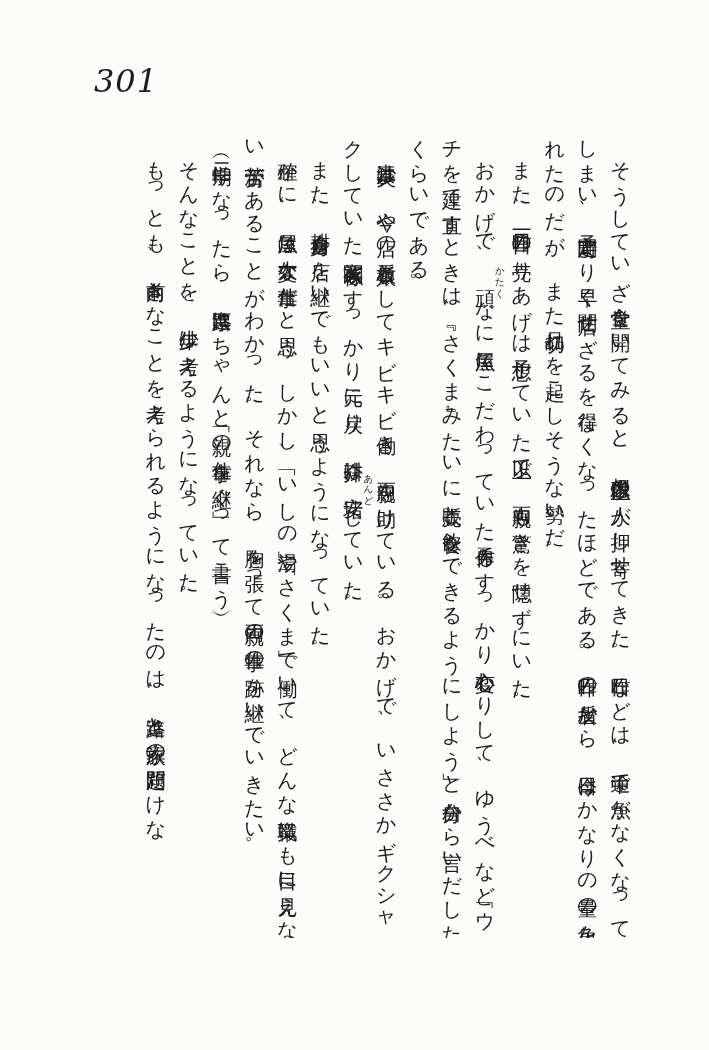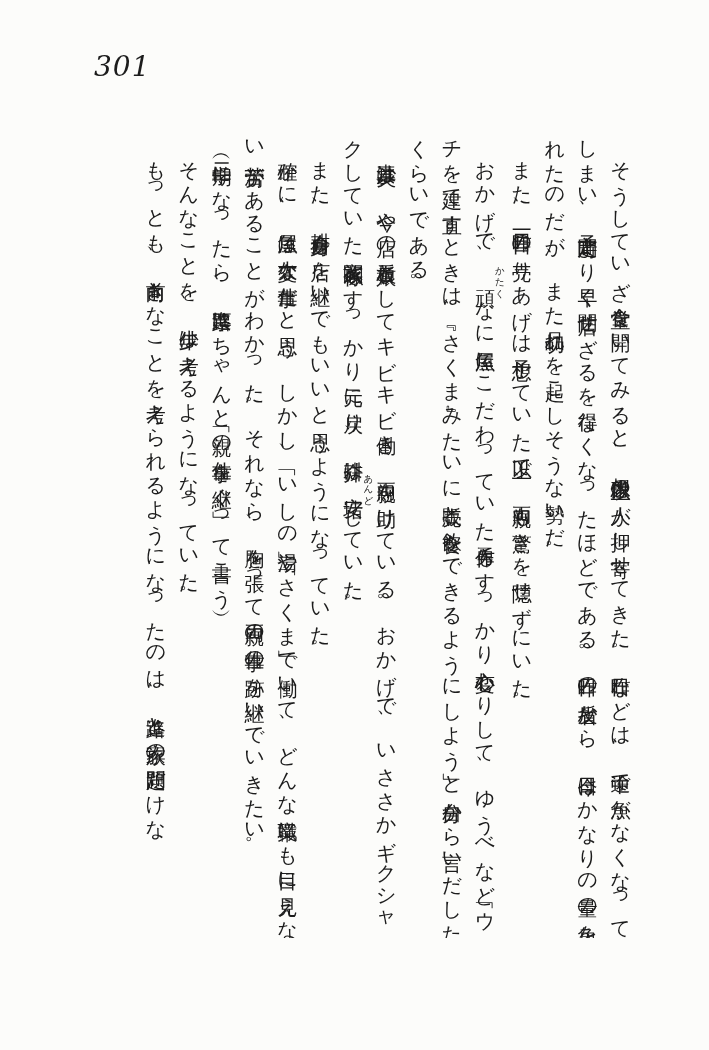--- a/index.html
+++ b/index.html
@@ -14,22 +14,22 @@
     font-family: "DejaVu Serif", serif;
     overflow: hidden;
   }
   .page {
     position: absolute;
     inset: 0;
   }
   .page-number {
     position: absolute;
     left: 94px;
-    top: 50px;
-    font-size: 28px;
+    top: 62px;
+    font-size: 32px;
     font-style: italic;
     color: var(--ink, #1c1c1c);
     letter-spacing: 1px;
   }
   .page-text {
     position: absolute;
     top: 126px;
     right: 72px;
     width: 562px;
     height: 812px;

